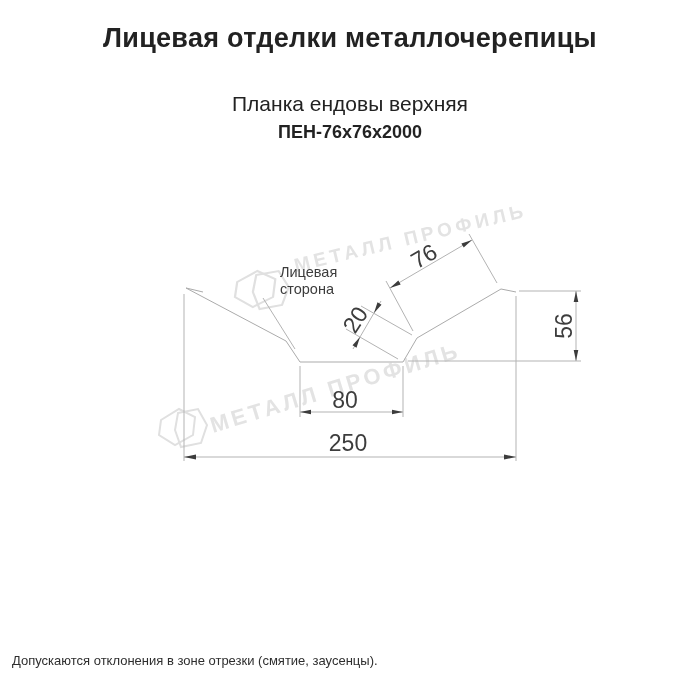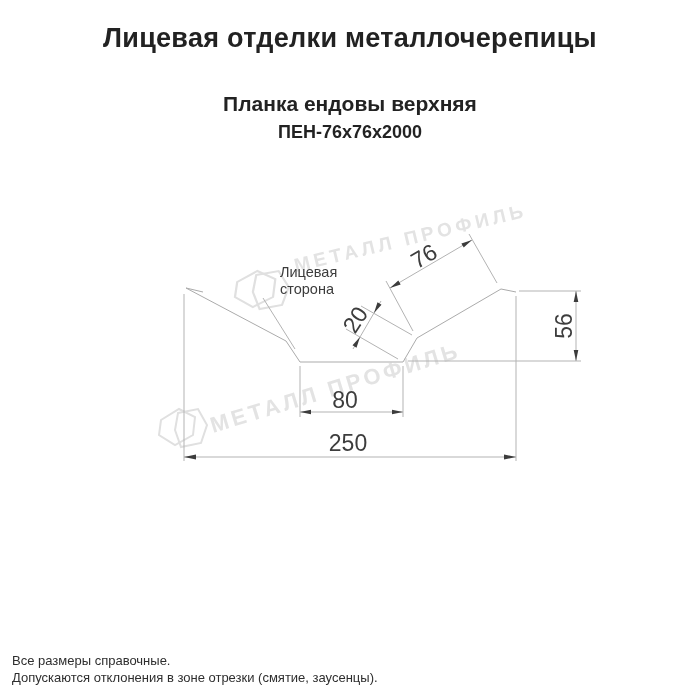--- a/index.html
+++ b/index.html
@@ -2,21 +2,21 @@
 <html><head>
 <meta charset="utf-8">
 <style>
   html,body{margin:0;padding:0;}
   body{
     width:700px;height:700px;background:#ffffff;position:relative;overflow:hidden;
     font-family:"Liberation Sans","DejaVu Sans",sans-serif;
   }
   .hdr{position:absolute;left:0;width:700px;text-align:center;color:#222;}
   #title{top:23px;font-size:27px;font-weight:bold;letter-spacing:.3px;}
-  #subtitle{top:92px;font-size:21px;font-weight:bold;}
+  #subtitle{top:92px;font-size:21px;font-weight:normal;}
   #pcode{top:122px;font-size:18px;font-weight:bold;}
   #footer{position:absolute;left:12px;top:652px;color:#2e2e2e;font-size:13px;line-height:17px;}
   #drawing{position:absolute;left:0;top:0;}
   .thin{stroke:#ababab;stroke-width:1;fill:none;}
   .ext{stroke:#b3b3b3;stroke-width:1;fill:none;}
   .arr{fill:#3c3c3c;stroke:none;}
   .dimtxt{fill:#3d3d3d;font-size:23px;font-family:"Liberation Sans","DejaVu Sans",sans-serif;}
   .lbl{fill:#3c3c3c;font-size:14.5px;font-family:"Liberation Sans","DejaVu Sans",sans-serif;}
   .wm{fill:#e3e3e3;font-weight:bold;font-family:"Liberation Sans","DejaVu Sans",sans-serif;}
   .wmlogo{stroke:#e0e0e0;stroke-width:2;fill:none;}
@@ -95,15 +95,14 @@
     <path class="ext" d="M398,359 L346,329"></path>
     <path class="ext" d="M412,335 L361,306"></path>
     <path class="ext" d="M353,349 L381,301"></path>
     <polygon class="arr" points="360,337 356.5,347.7 352.5,345.3"></polygon>
     <polygon class="arr" points="374,313 381.5,304.7 377.5,302.3"></polygon>
     <text class="dimtxt" text-anchor="middle" transform="translate(362,324) rotate(-57)">20</text>
   </g>
 </svg>
 
 <div id="footer">
-  <div>Все размеры справочные.</div>
   <div>Допускаются отклонения в зоне отрезки (смятие, заусенцы).</div>
 </div>
 
 </body></html>

